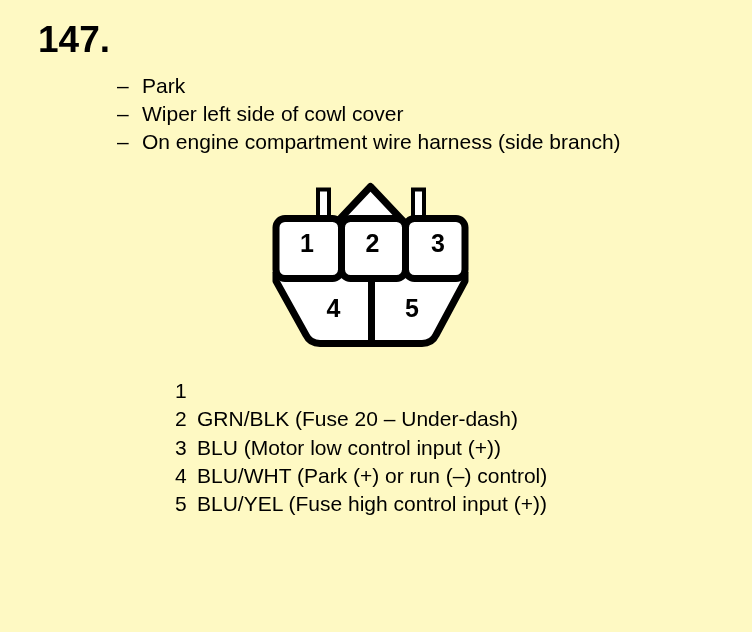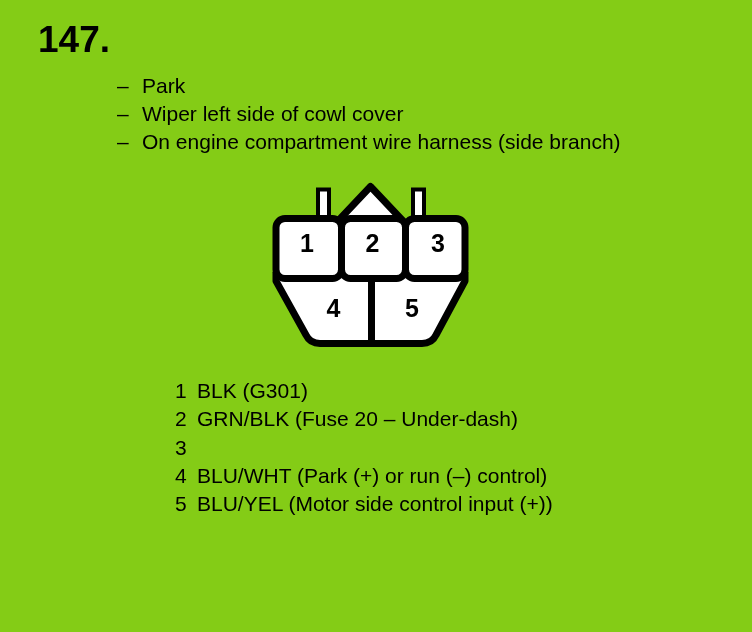--- a/index.html
+++ b/index.html
@@ -4,21 +4,21 @@
 <style>
   html, body {
     margin: 0;
     padding: 0;
     background: #ffffff;
   }
   .page {
     position: relative;
     width: 752px;
     height: 632px;
-    background: #84cc16;
+    background: #fef9c3;
     color: #000000;
     font-family: "Liberation Sans", sans-serif;
     overflow: hidden;
   }
 
   
   .heading {
     position: absolute;
     left: 38px;
     top: 21px;
@@ -128,32 +128,32 @@
       <text x="372.5" y="252">2</text>
       <text x="438" y="252">3</text>
       <text x="333.5" y="316.5">4</text>
       <text x="412" y="316.5">5</text>
     </g>
   </svg>
 
   <ol class="pinlist">
     <li>
       <span class="pin-num">1</span>
-      <span class="pin-desc">BLK (G301)</span>
     </li>
     <li>
       <span class="pin-num">2</span>
       <span class="pin-desc">GRN/BLK (Fuse 20 – Under-dash)</span>
     </li>
     <li>
       <span class="pin-num">3</span>
+      <span class="pin-desc">BLU (Motor low control input (+))</span>
     </li>
     <li>
       <span class="pin-num">4</span>
       <span class="pin-desc">BLU/WHT (Park (+) or run (–) control)</span>
     </li>
     <li>
       <span class="pin-num">5</span>
-      <span class="pin-desc">BLU/YEL (Motor side control input (+))</span>
+      <span class="pin-desc">BLU/YEL (Fuse high control input (+))</span>
     </li>
   </ol>
 
 </div>
 
 </body></html>

